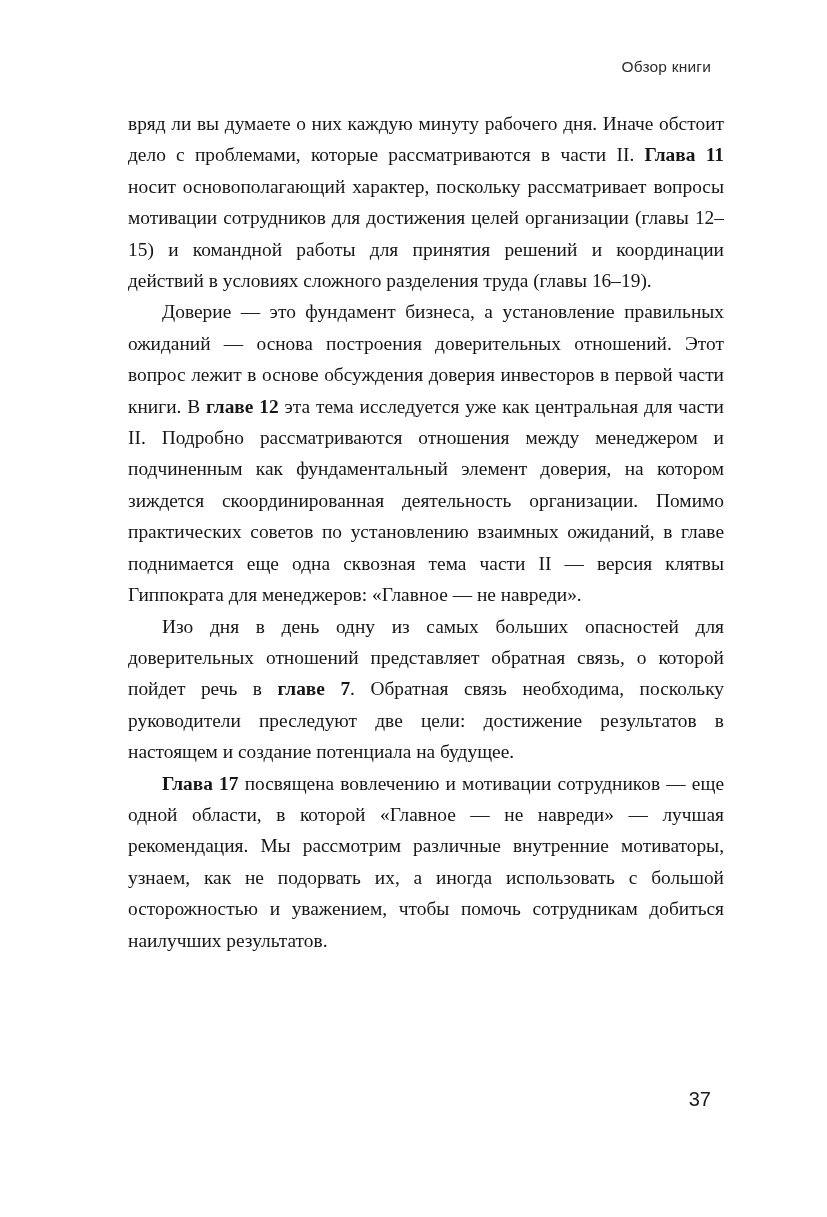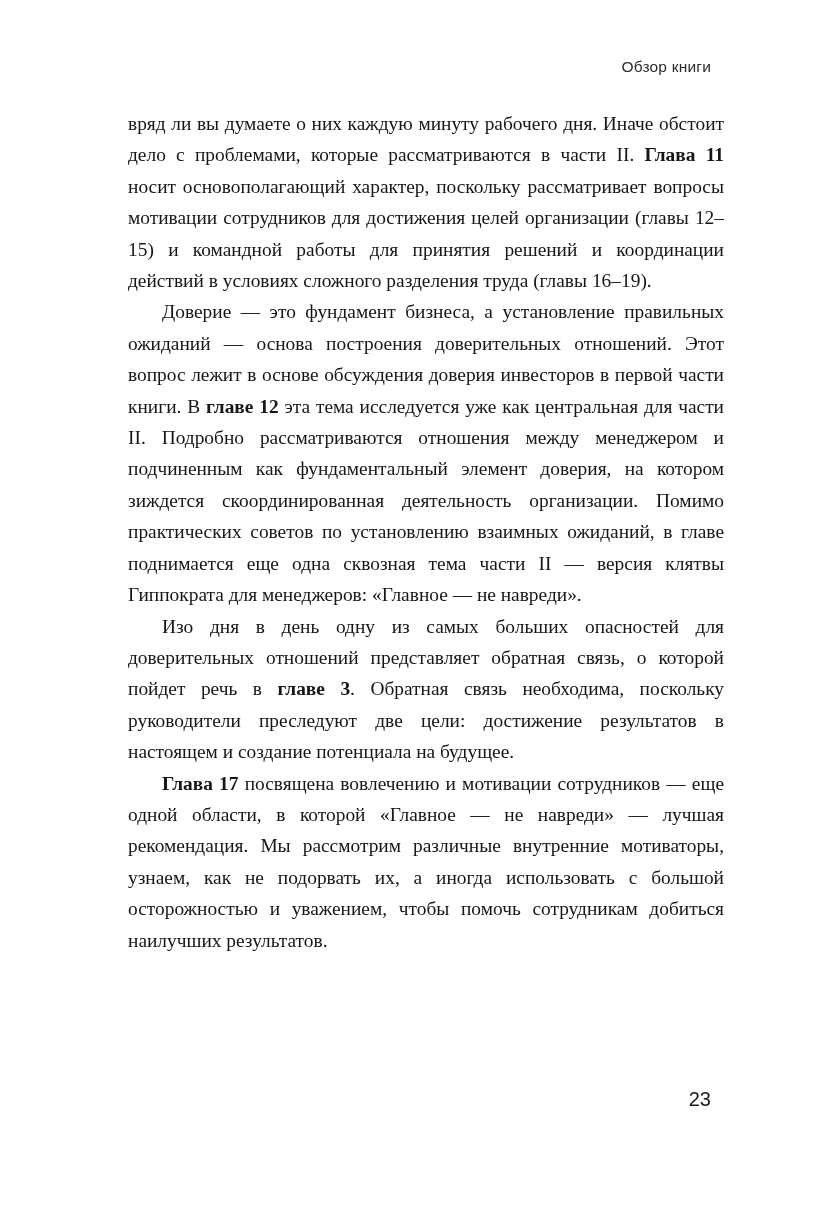--- a/index.html
+++ b/index.html
@@ -60,19 +60,19 @@
 </head>
 <body>
 
 <div class="page">
 
   <div class="running-head">Обзор книги</div>
 
   <div class="body-col">
     <p class="para">вряд ли вы думаете о них каждую минуту рабочего дня. Иначе обстоит дело с проблемами, которые рассматриваются в части II. <b>Глава 11</b> носит основополагающий характер, поскольку рассматривает вопросы мотивации сотрудников для достижения целей организации (главы 12–15) и командной работы для принятия решений и координации действий в условиях сложного разделения труда (главы 16–19).</p>
     <p class="para">Доверие — это фундамент бизнеса, а установление правильных ожиданий — основа построения доверительных отношений. Этот вопрос лежит в основе обсуждения доверия инвесторов в первой части книги. В <b>главе 12</b> эта тема исследуется уже как центральная для части II. Подробно рассматриваются отношения между менеджером и подчиненным как фундаментальный элемент доверия, на котором зиждется скоординированная деятельность организации. Помимо практических советов по установлению взаимных ожиданий, в главе поднимается еще одна сквозная тема части II — версия клятвы Гиппократа для менеджеров: «Главное — не навреди».</p>
-    <p class="para">Изо дня в день одну из самых больших опасностей для доверительных отношений представляет обратная связь, о которой пойдет речь в <b>главе 3</b>. Обратная связь необходима, поскольку руководители преследуют две цели: достижение результатов в настоящем и создание потенциала на будущее.</p>
+    <p class="para">Изо дня в день одну из самых больших опасностей для доверительных отношений представляет обратная связь, о которой пойдет речь в <b>главе 7</b>. Обратная связь необходима, поскольку руководители преследуют две цели: достижение результатов в настоящем и создание потенциала на будущее.</p>
     <p class="para"><b>Глава 17</b> посвящена вовлечению и мотивации сотрудников — еще одной области, в которой «Главное — не навреди» — лучшая рекомендация. Мы рассмотрим различные внутренние мотиваторы, узнаем, как не подорвать их, а иногда использовать с большой осторожностью и уважением, чтобы помочь сотрудникам добиться наилучших результатов.</p>
   </div>
 
-  <div class="folio">23</div>
+  <div class="folio">37</div>
 
 </div>
 
 </body></html>

